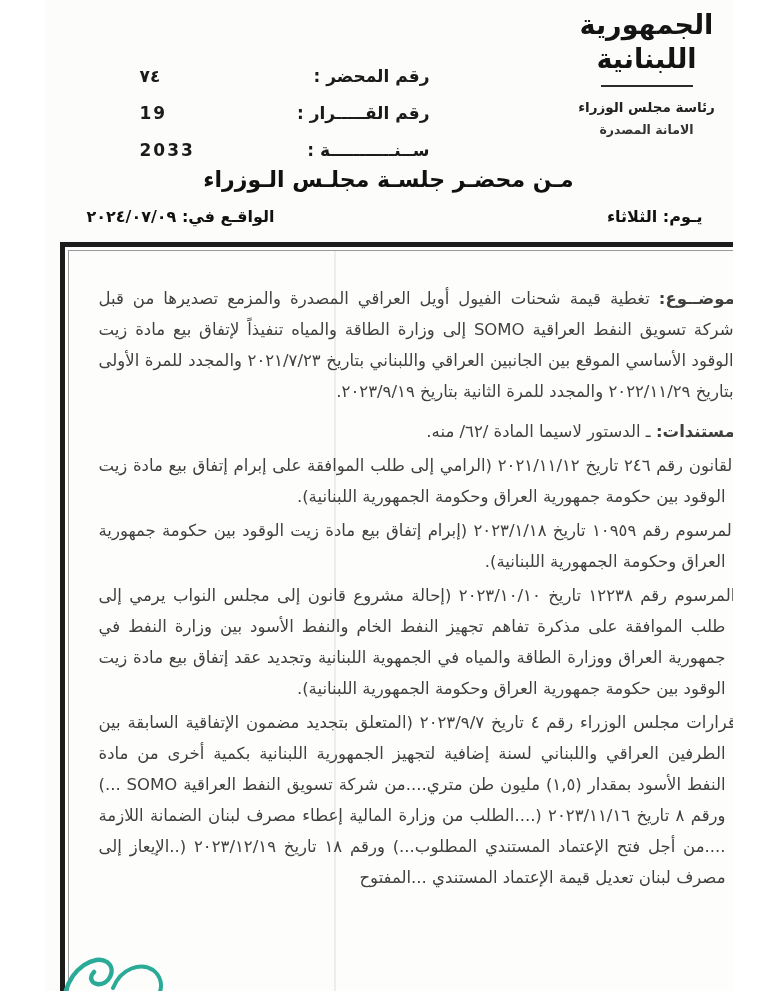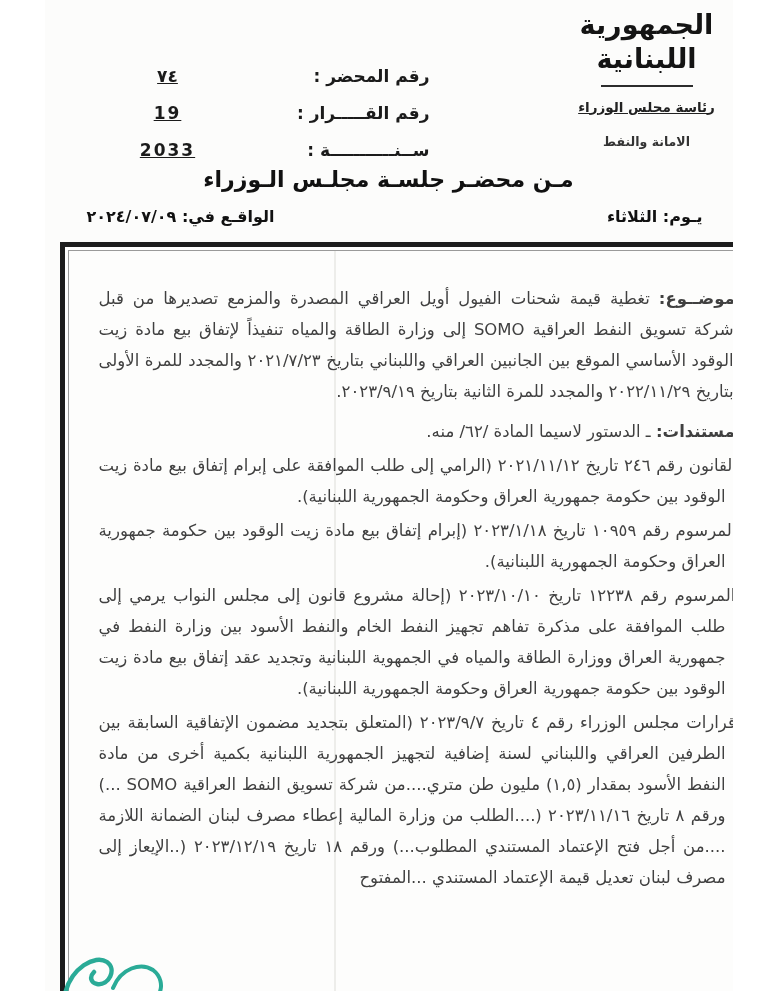--- a/index.html
+++ b/index.html
@@ -34,22 +34,21 @@
   }
   .letterhead-divider {
     width: 92px;
     border-top: 2.5px solid #2c2c2c;
     margin: 9px auto 12px auto;
   }
   .presidency-line {
     font-size: 13.5px;
     font-weight: 700;
     color: #222;
-    margin-bottom: 19px;
-    text-decoration: underline;
+    margin-bottom: 7px;
   }
   .secretariat-line {
     font-size: 12.5px;
     font-weight: 700;
     color: #333;
   }
 
   
   .record-block {
     position: absolute;
@@ -60,23 +59,22 @@
   .record-row {
     display: flex;
     justify-content: space-between;
     align-items: baseline;
     height: 37px;
     font-size: 17px;
     font-weight: 700;
   }
   .record-value {
     min-width: 56px;
-    text-align: center;
+    text-align: left;
     letter-spacing: 2px;
-    text-decoration: underline;
   }
 
   
   .doc-title {
     position: absolute;
     top: 167px;
     left: 0;
     right: 0;
     text-align: center;
     font-size: 22px;
@@ -158,21 +156,21 @@
 </head>
 <body>
 
 <div class="page">
 
   <div class="letterhead">
     <div class="republic-name">الجمهورية
 اللبنانية</div>
     <div class="letterhead-divider"></div>
     <div class="presidency-line">رئاسة مجلس الوزراء</div>
-    <div class="secretariat-line">الامانة والنفط</div>
+    <div class="secretariat-line">الامانة المصدرة</div>
   </div>
 
   <div class="record-block">
     <div class="record-row">
       <span class="record-label">رقم المحضر :</span>
       <span class="record-value">٧٤</span>
     </div>
     <div class="record-row">
       <span class="record-label">رقم القـــــرار :</span>
       <span class="record-value">19</span>

